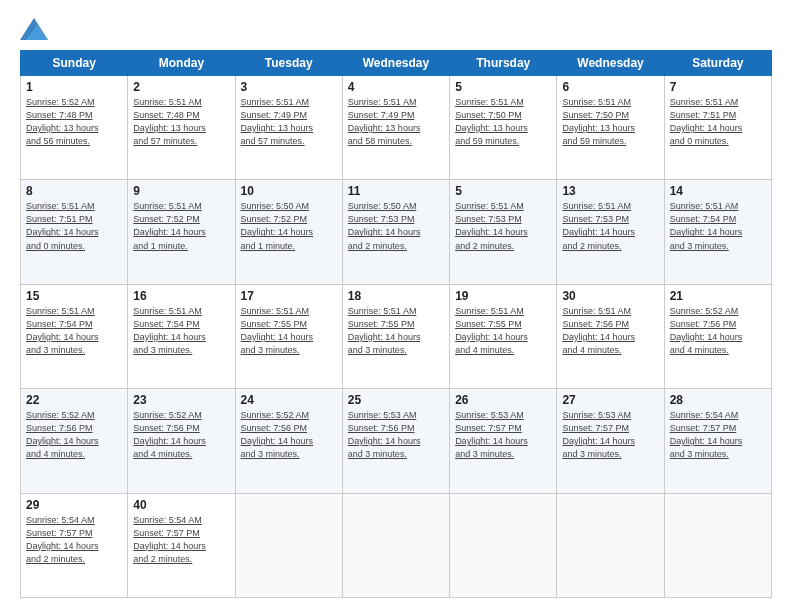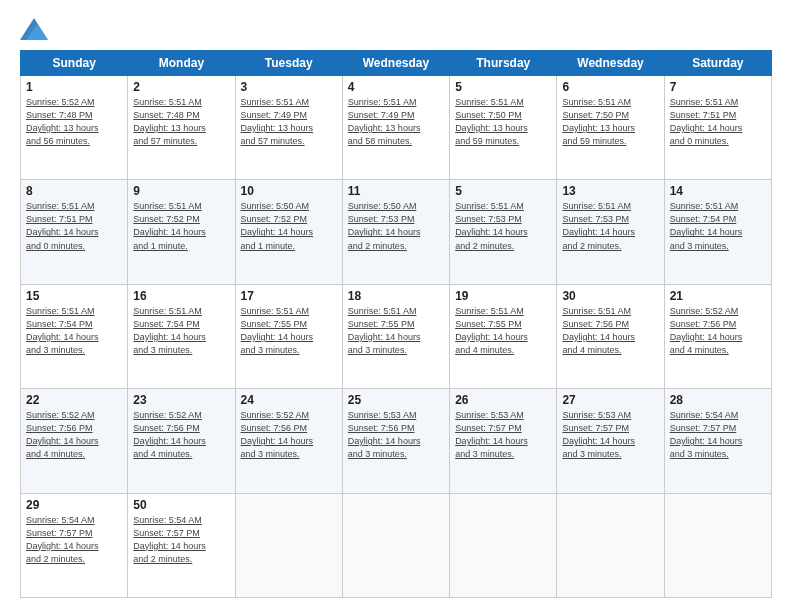--- a/index.html
+++ b/index.html
@@ -338,21 +338,21 @@
         </tr>
         <tr>
           <td>
             <span class="day-num">29</span>
             <div class="day-info" style="white-space: pre-line;">Sunrise: 5:54 AM
 Sunset: 7:57 PM
 Daylight: 14 hours
 and 2 minutes.</div>
           </td>
           <td>
-            <span class="day-num">50</span>
+            <span class="day-num">40</span>
             <div class="day-info" style="white-space: pre-line;">Sunrise: 5:54 AM
 Sunset: 7:57 PM
 Daylight: 14 hours
 and 2 minutes.</div>
           </td>
           <td class="empty-cell"></td>
           <td class="empty-cell"></td>
           <td class="empty-cell"></td>
           <td class="empty-cell"></td>
           <td class="empty-cell"></td>

